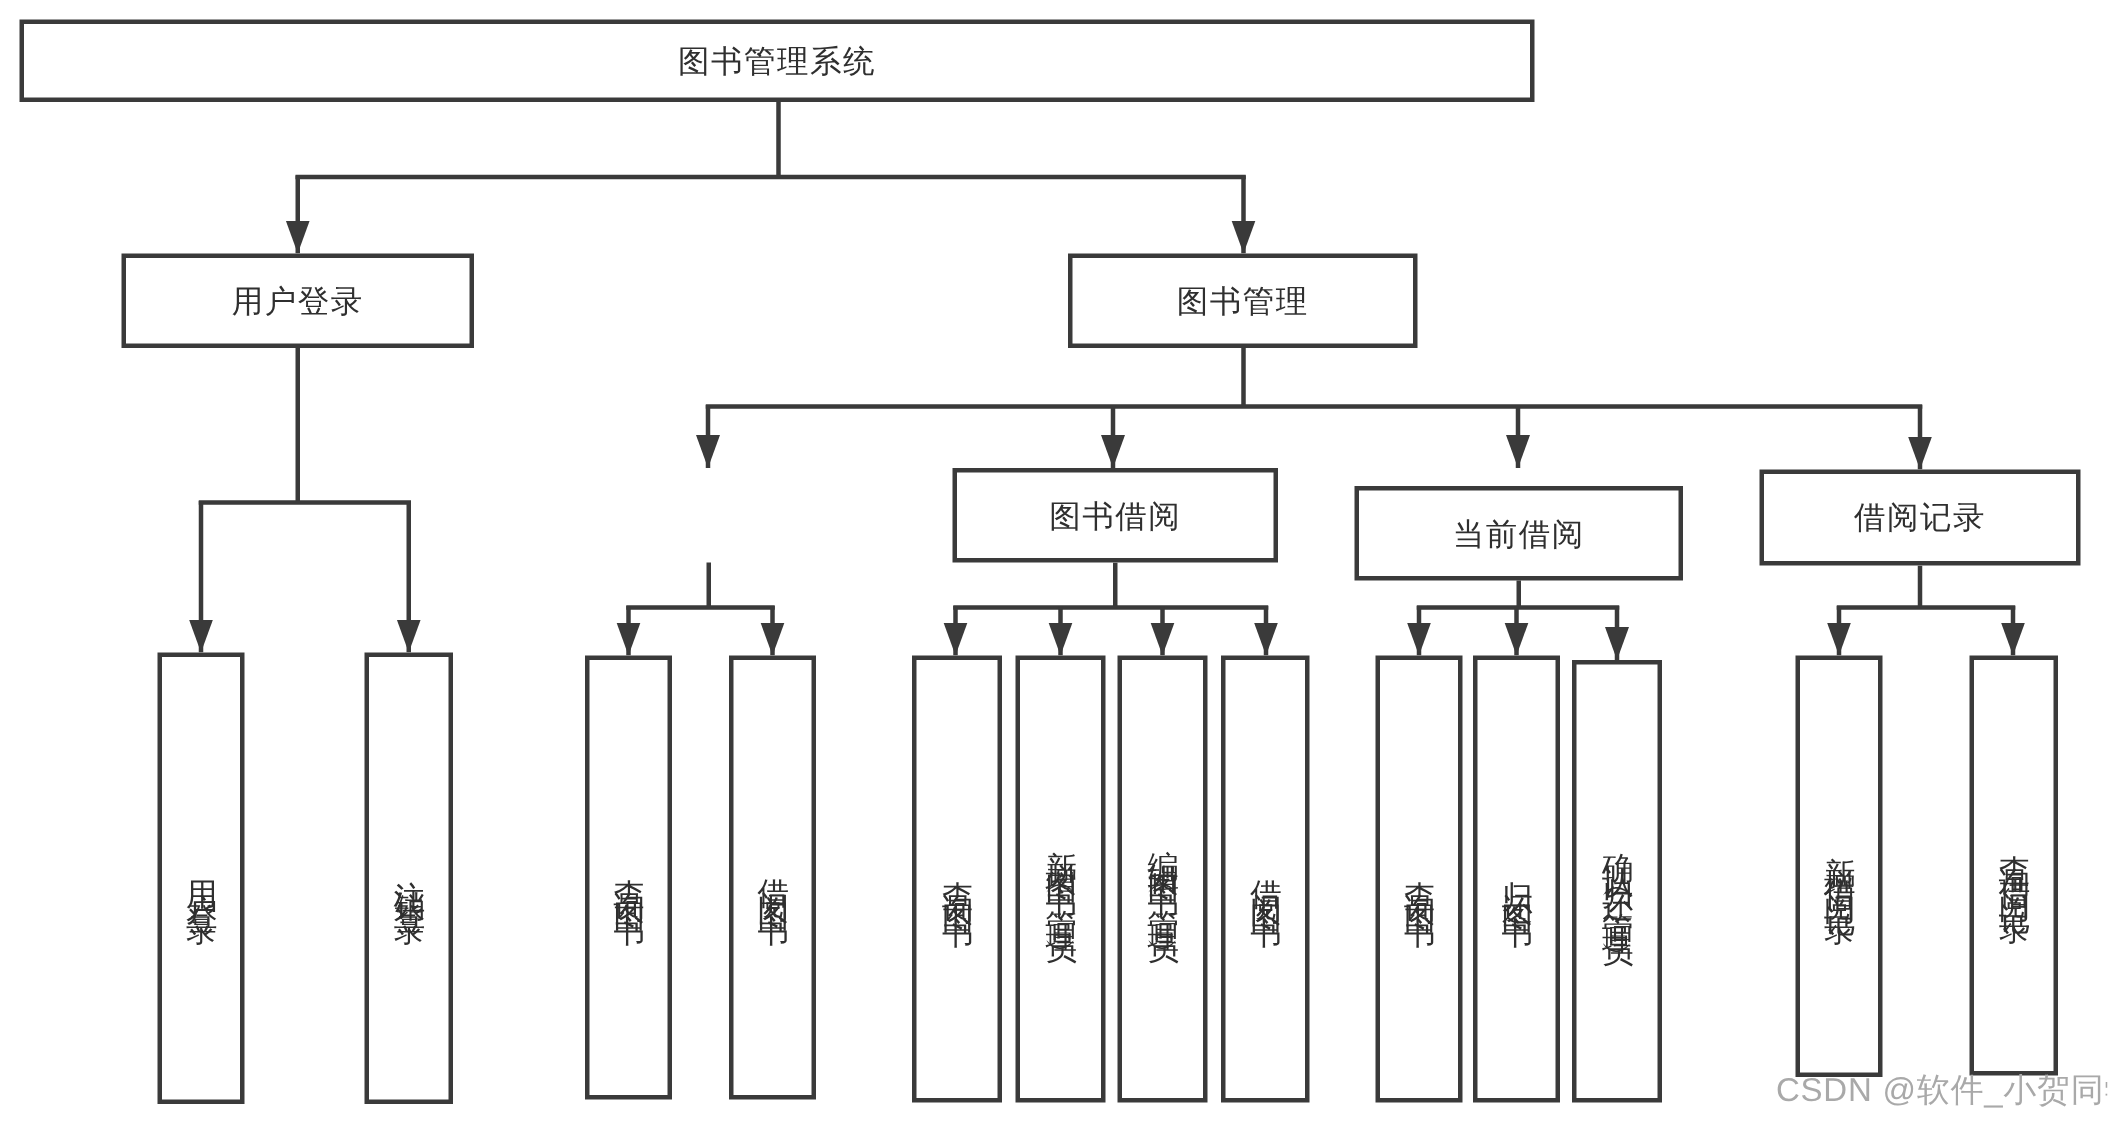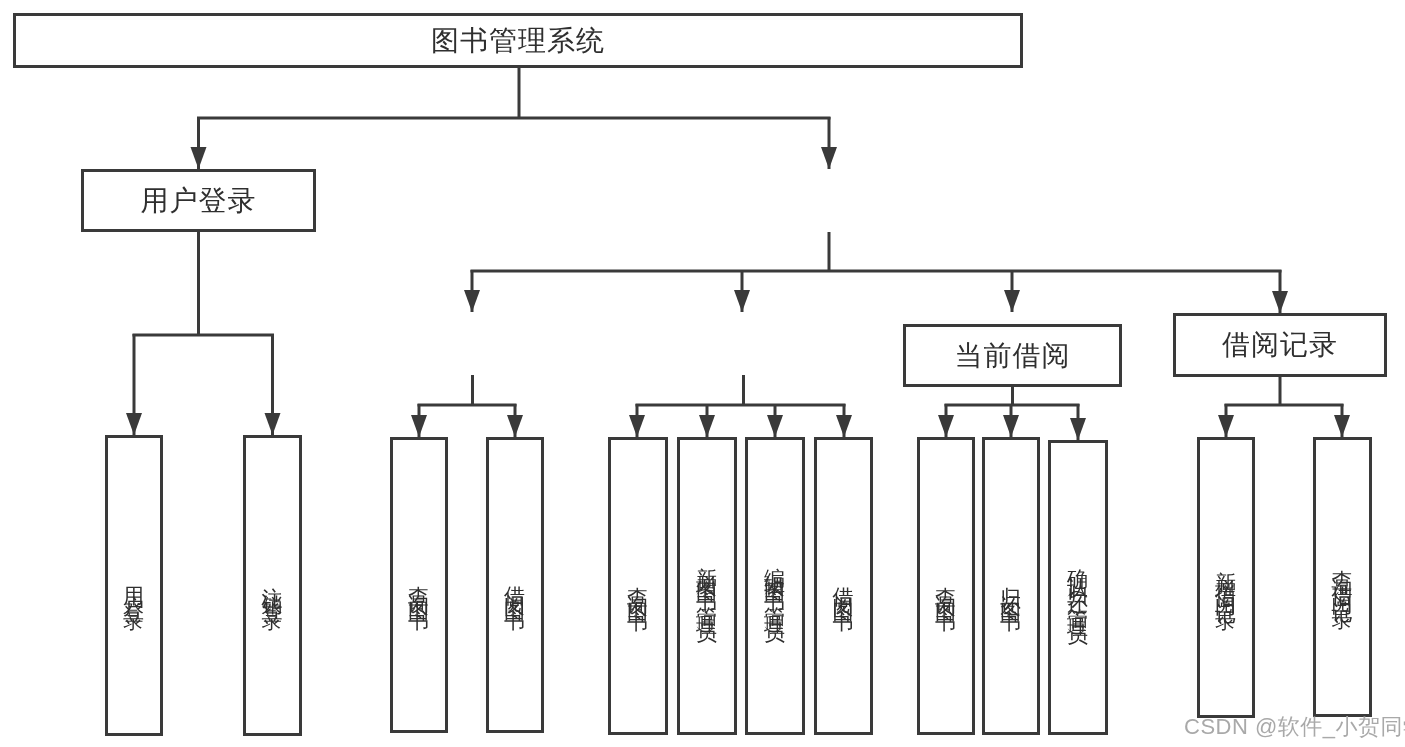--- a/index.html
+++ b/index.html
@@ -5,21 +5,21 @@
   html,body{margin:0;padding:0;background:#ffffff;}
   .canvas{
     position:relative;width:1405px;height:747px;background:#ffffff;
     font-family:"Liberation Sans","DejaVu Sans",sans-serif;overflow:hidden;
   }
   svg.connectors{position:absolute;left:0;top:0;z-index:1;}
   .node{
     position:absolute;box-sizing:border-box;border:3px solid #3a3a3a;background:#ffffff;
     display:flex;align-items:center;justify-content:center;color:#2f2f2f;z-index:2;
   }
-  .hnode .label{font-size:28px;letter-spacing:1px;white-space:nowrap;}
+  .hnode .label{font-size:21px;letter-spacing:1px;white-space:nowrap;}
   .vnode .label{
     writing-mode:vertical-rl;text-orientation:mixed;
     font-size:21px;letter-spacing:8px;line-height:1;white-space:nowrap;
   }
   .watermark{
     position:absolute;left:1184px;top:712px;z-index:5;
     font-size:22px;color:#a9a9a9;letter-spacing:0.5px;white-space:nowrap;
   }
 </style>
 </head>
@@ -84,21 +84,27 @@
     </g>
   </svg>
 
   <div class="node hnode" style="left:13px;top:13px;width:1010px;height:55px">
     <span class="label">图书管理系统</span>
   </div>
 
   <div class="node hnode" style="left:81px;top:169px;width:235px;height:63px">
     <span class="label">用户登录</span>
   </div>
+  <div class="node hnode" style="left:712px;top:169px;width:233px;height:63px">
+    <span class="label">图书管理</span>
+  </div>
 
+  <div class="node hnode" style="left:635px;top:312px;width:217px;height:63px">
+    <span class="label">图书借阅</span>
+  </div>
   <div class="node hnode" style="left:903px;top:324px;width:219px;height:63px">
     <span class="label">当前借阅</span>
   </div>
   <div class="node hnode" style="left:1173px;top:313px;width:214px;height:64px">
     <span class="label">借阅记录</span>
   </div>
 
   <div class="node vnode" style="left:105px;top:435px;width:58px;height:301px">
     <span class="label">用户登录</span>
   </div>

